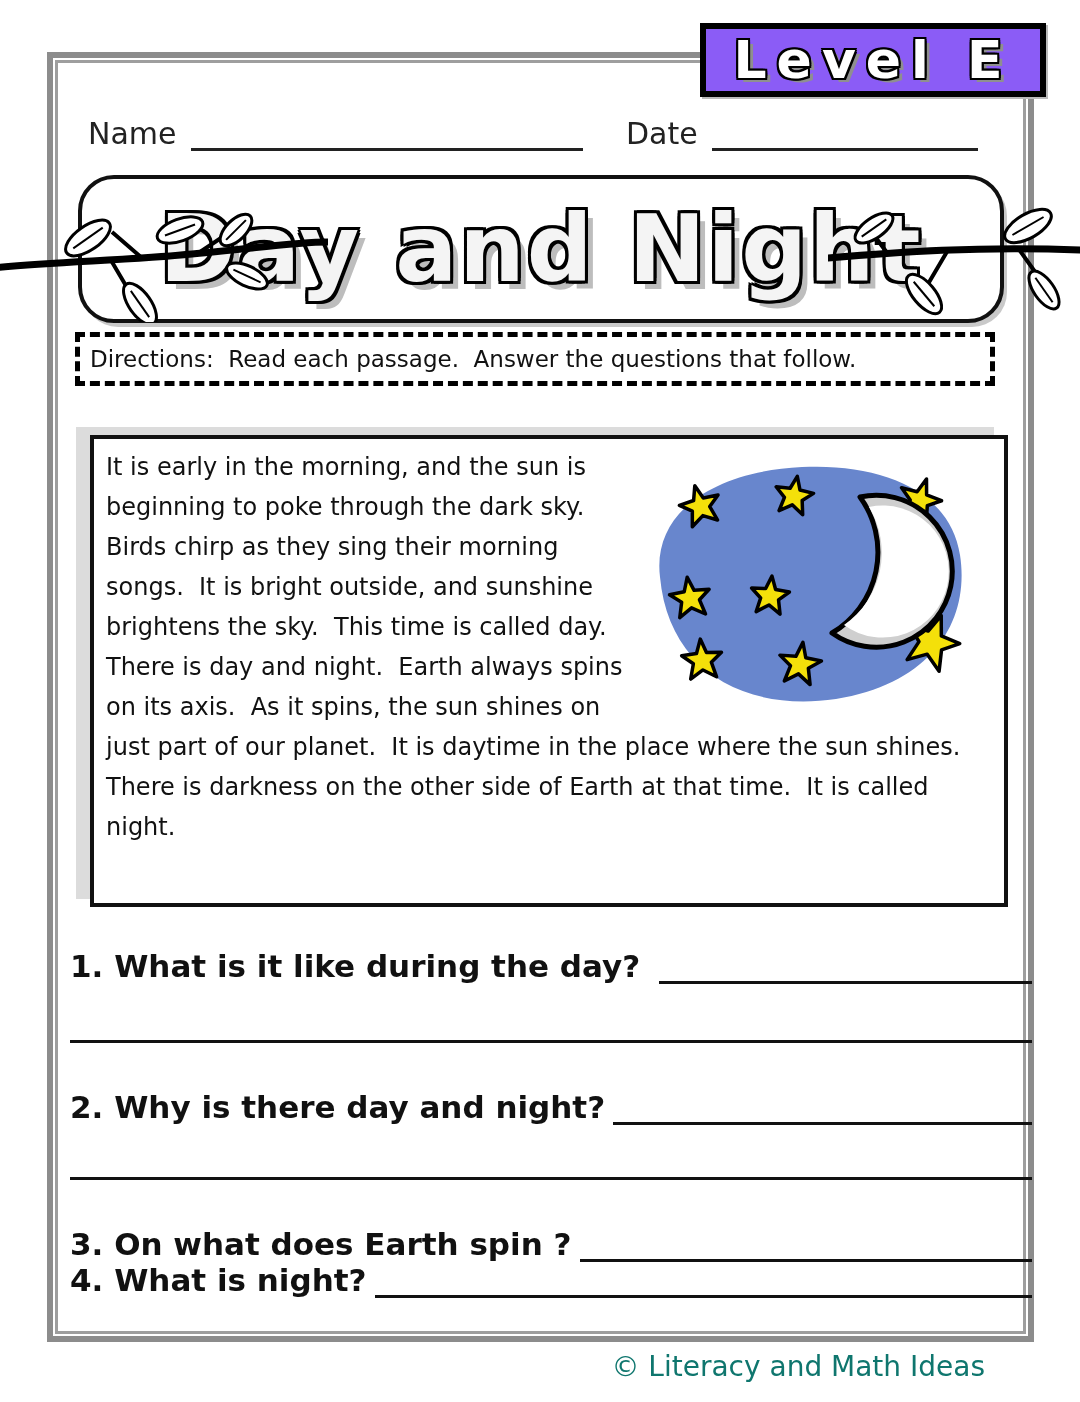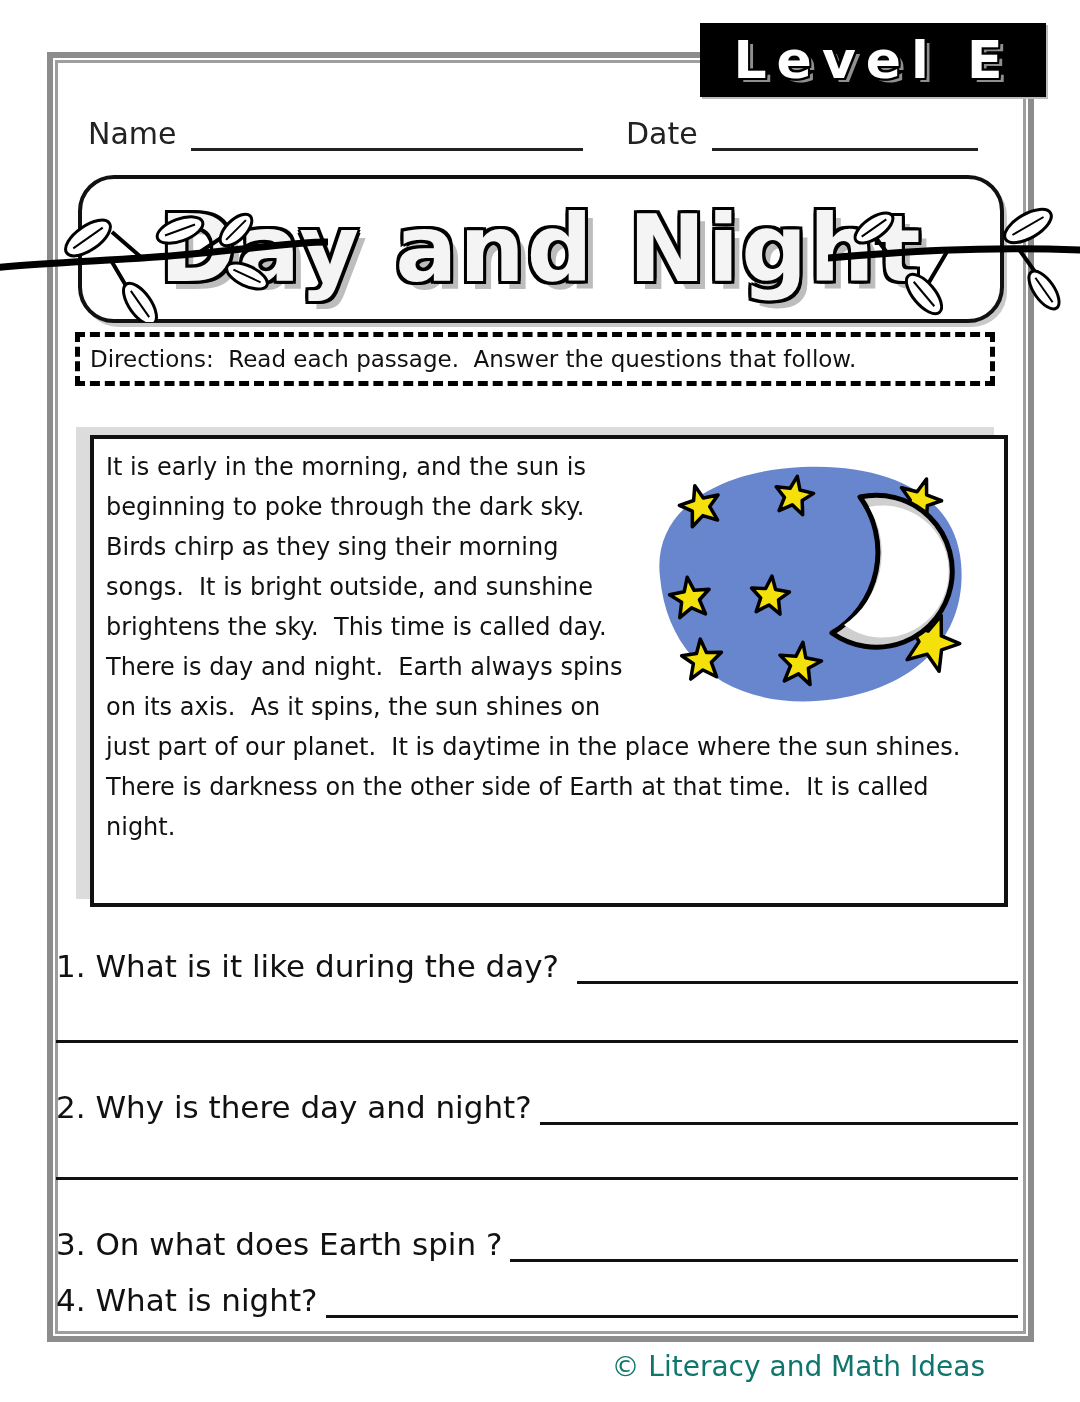--- a/index.html
+++ b/index.html
@@ -7,21 +7,21 @@
   body { font-family:"DejaVu Sans", sans-serif; color:#1a1a1a; }
   .canvas { position:relative; width:1080px; height:1402px; overflow:hidden; background:#fff; }
 
   
   .frame-outer { position:absolute; left:47px; top:52px; width:987px; height:1290px;
                  border:6px solid #8c8c8c; }
   .frame-inner { position:absolute; inset:2px; border:3px solid #9e9e9e; }
 
   
   .badge { position:absolute; left:700px; top:23px; width:346px; height:74px;
-           background:#000000; border:6px solid #000; display:flex; align-items:center;
+           background:#8b5cf6; border:6px solid #000; display:flex; align-items:center;
            justify-content:center; z-index:6; box-shadow:2px 2px 0 #bbb; }
   .badge-text { font-size:52px; font-weight:bold; letter-spacing:10px; color:#fff;
     text-shadow:-2px -2px 0 #000, 2px -2px 0 #000, -2px 2px 0 #000, 2px 2px 0 #000,
                 -2px 0 0 #000, 2px 0 0 #000, 0 -2px 0 #000, 0 2px 0 #000,
                 5px 4px 0 #8f8f8f; }
 
   
   .namedate { position:absolute; left:88px; top:116px; width:890px; display:flex;
               align-items:center; font-size:30px; color:#222; }
   .blankline { border-bottom:3px solid #222; height:34px; }
@@ -47,30 +47,30 @@
   .directions-text { font-size:23px; color:#111; white-space:pre-wrap; }
 
   
   .passage-box { position:absolute; left:90px; top:435px; width:918px; height:472px;
                  border:4px solid #111; background:#fff; padding:8px 30px 0 12px;
                  box-shadow:-14px -8px 0 #dcdcdc; }
   .passage-text { font-size:24px; line-height:40px; color:#111; white-space:pre-wrap; }
   .illustration { float:right; width:340px; height:272px; margin:2px 0 4px 10px; }
 
   
-  .questions { position:absolute; left:56px; top:948px; width:962px; }
+  .questions { position:absolute; left:70px; top:948px; width:962px;font-weight:bold; }
   .qrow { display:flex; align-items:flex-end; font-size:31px; color:#111; }
   .qtext { white-space:pre-wrap; }
   .ansline { flex:1; height:1.1em; border-bottom:3px solid #111; margin-left:8px; }
   .fullline { border-bottom:3px solid #111; }
   .qb1 .fullline { margin-top:56px; }
   .qb2 { margin-top:46px; }
   .qb2 .fullline { margin-top:52px; }
   .qb3 { margin-top:46px; }
-  .qb4 { margin-top:20px; }
+  .qb4 { margin-top:0; }
 
   
   .footer { position:absolute; right:95px; top:1350px; font-size:28px; color:#0f766e; }
 </style>
 </head>
 <body>
 
 <div class="canvas">
 
   <div class="frame-outer">

